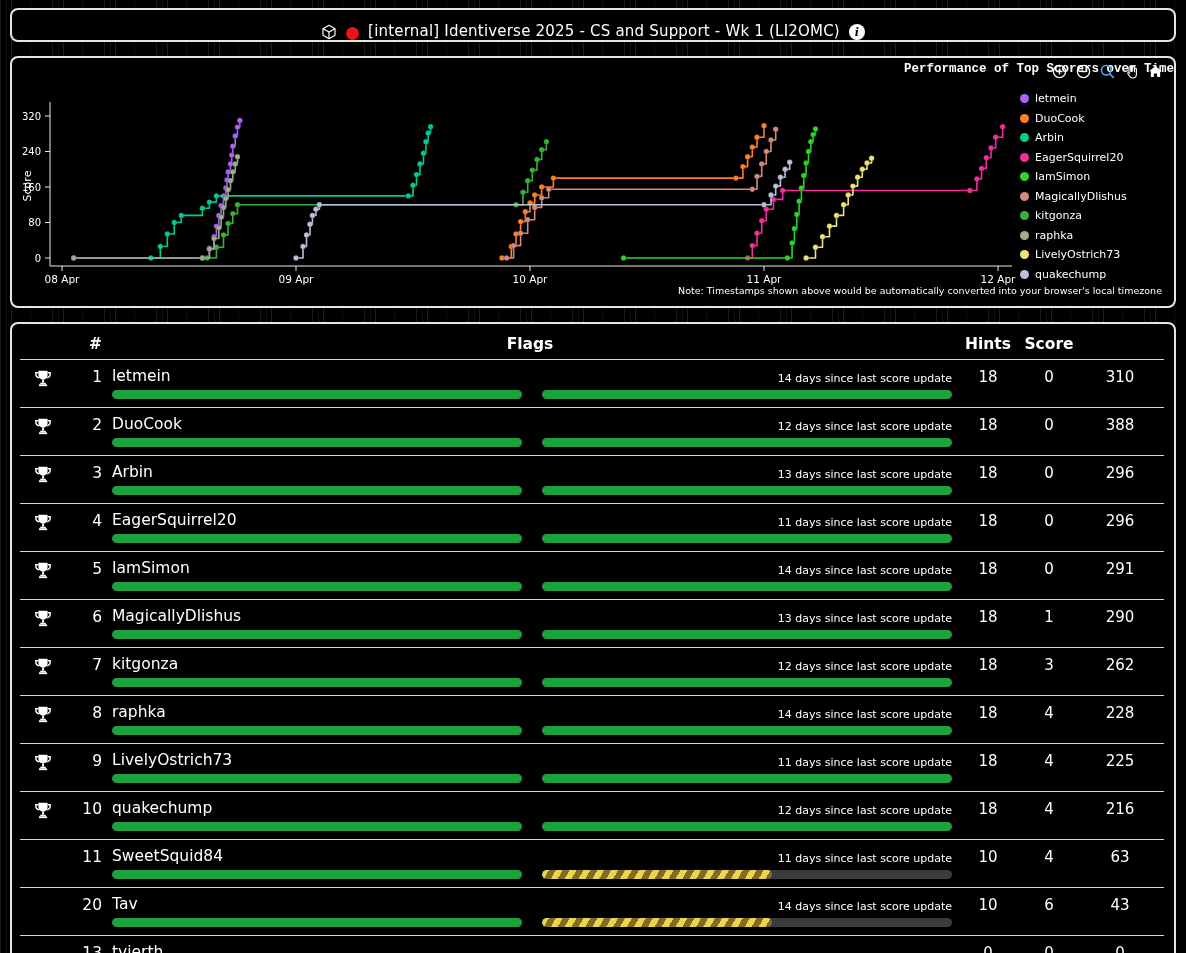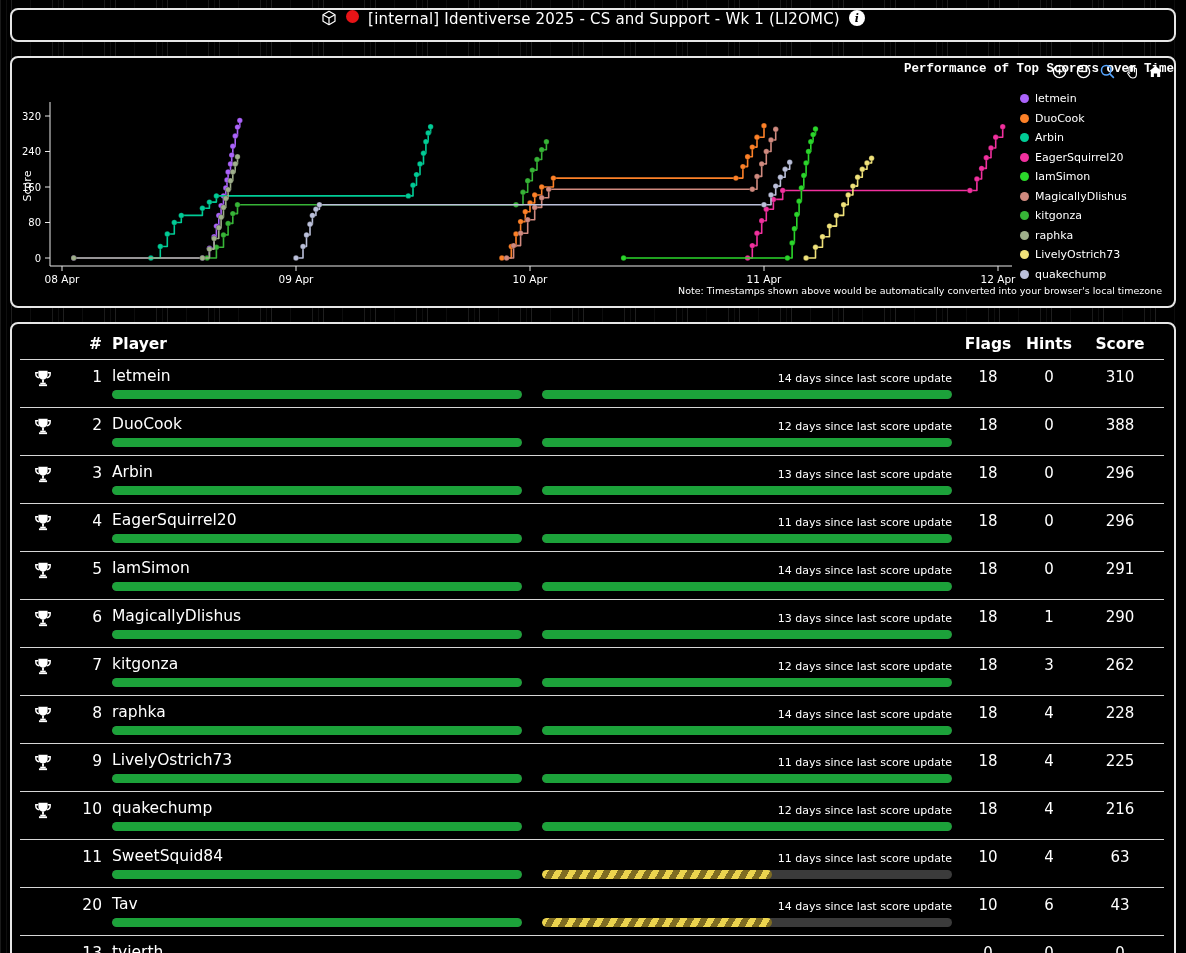--- a/index.html
+++ b/index.html
@@ -11,21 +11,21 @@
       rgba(255,255,255,0.12) 11px 12px, transparent 12px 30px,
       rgba(255,255,255,0.05) 30px 31px, transparent 31px 52px);
     font-family:"DejaVu Sans","Liberation Sans",sans-serif;
     color:#fff;
     width:1186px;
   }
   .page{padding:8px 10px 6px 10px;width:1166px;}
   .panel{background:#000;border:2px solid #e6e6e6;border-radius:8px;box-sizing:border-box;}
 
   
-  .header-box{height:34px;display:flex;align-items:flex-start;justify-content:center;gap:9px;margin-bottom:14px;}
+  .header-box{height:34px;display:flex;align-items:flex-end;justify-content:center;gap:9px;margin-bottom:14px;}
   .header-title{font-size:15px;letter-spacing:.2px;}
   .red-dot{width:13px;height:13px;border-radius:50%;background:#e81417;display:inline-block;}
   .info-badge{width:16px;height:16px;border-radius:50%;background:#fff;color:#000;font-size:11px;font-weight:bold;
     font-family:"DejaVu Serif",serif;font-style:italic;display:inline-flex;align-items:center;justify-content:center;}
 
   
   .chart-panel{position:relative;margin-bottom:14px;padding:8px 8px 16px 8px;height:252px;}
   .chart-title{position:absolute;top:4px;left:0;right:0;text-align:right;font-size:12.5px;font-weight:bold;font-family:Liberation Mono, monospace;}
   .modebar{position:absolute;top:5px;right:10px;display:flex;gap:7px;align-items:center;}
   .modebar span{display:inline-flex;width:17px;height:17px;cursor:pointer;}
@@ -330,21 +330,20 @@
         </div>
     </div>
 
     <div class="chart-note">Note: Timestamps shown above would be automatically converted into your browser's local timezone</div>
   </div>
 
   <div class="panel table-panel">
     <div class="thead">
       <span></span>
       <span class="th-rank">#</span>
-      <span class="th-player">Player</span>
       <span class="th-flags">Flags</span>
       <span class="th-hints">Hints</span>
       <span class="th-score">Score</span>
     </div>
     <div id="rows">
         <div class="lrow">
     <div class="c-trophy">
       <span class="trophy">
         <svg viewBox="0 0 24 24" width="22" height="24">
           <path fill="#fff" d="M7 3h10v4.3c0 2.9-2.2 5.2-5 5.2S7 10.2 7 7.3V3z"></path>

